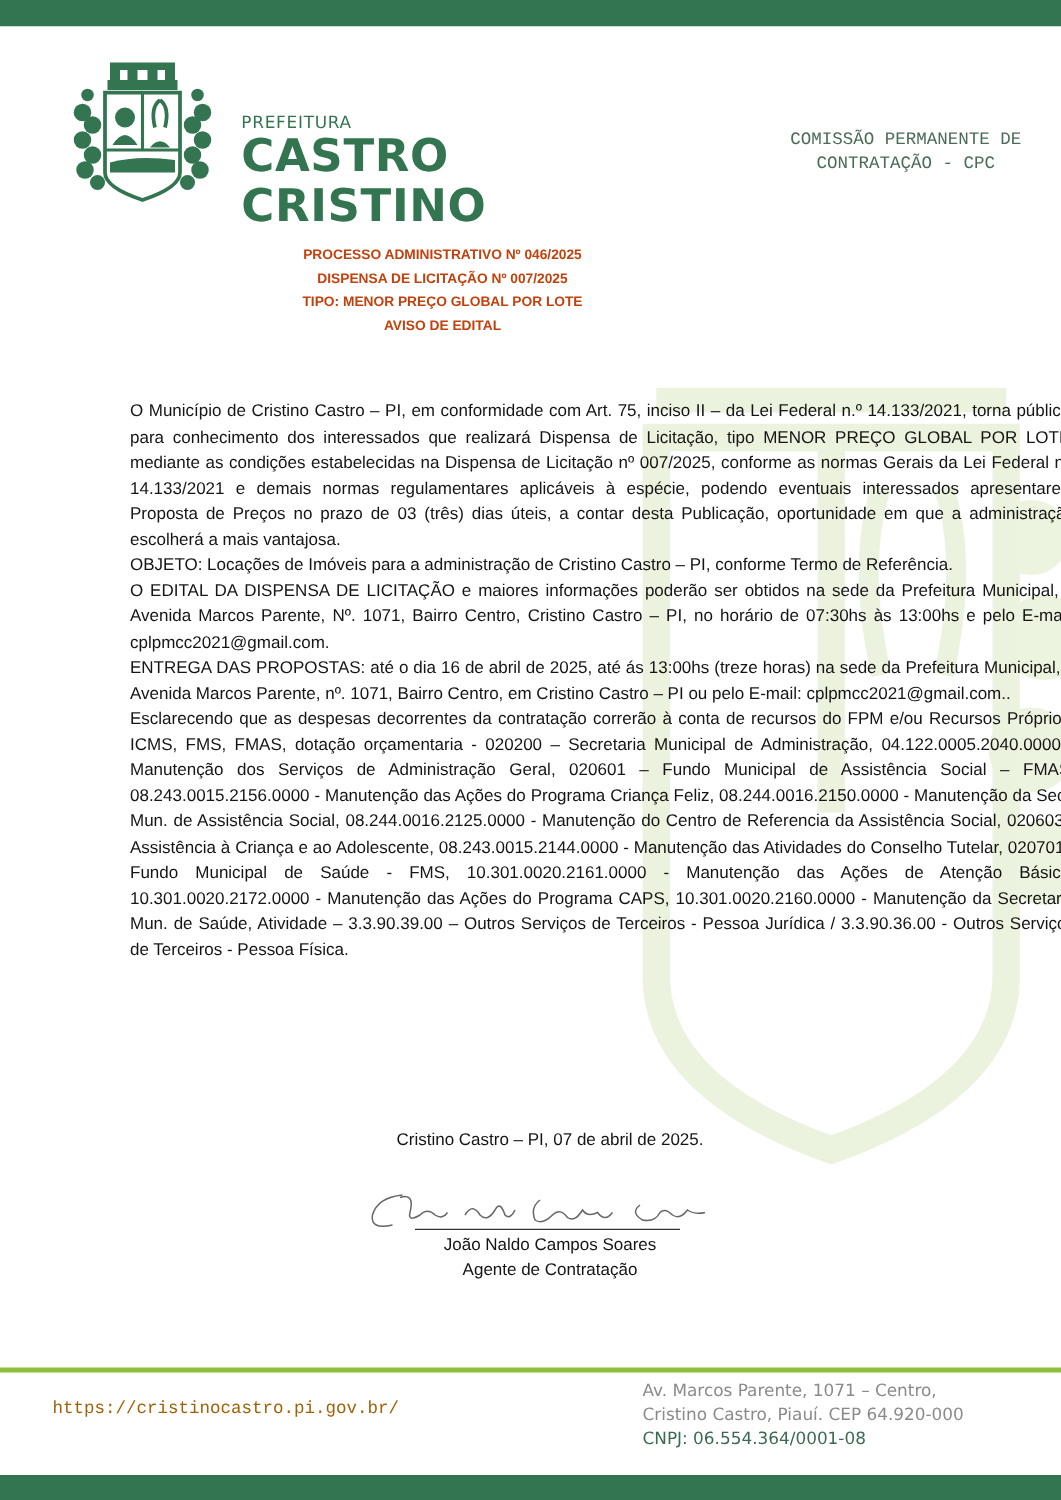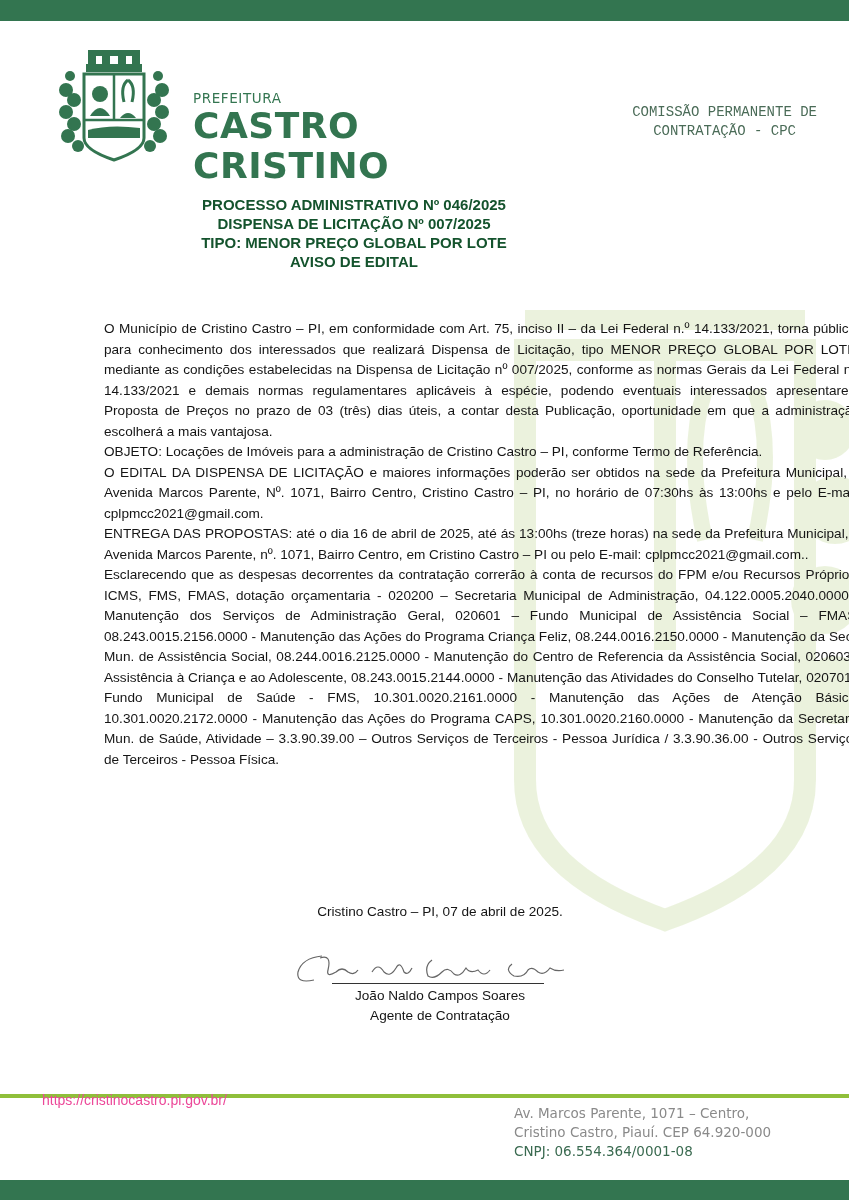--- a/index.html
+++ b/index.html
@@ -13,34 +13,34 @@
     .brand { position: absolute; left: 193px; top: 57px; }
     .brand-pre { font-family: "DejaVu Sans", sans-serif; font-size: 13.5px; color: #337550; letter-spacing: 0.6px; margin-top: 12px; }
     .brand-name { font-family: "DejaVu Sans", sans-serif; font-weight: bold; font-size: 36px; line-height: 36px; color: #337550; letter-spacing: 0.5px; }
     .brand-name.l1 { margin-top: 4px; }
     .brand-name.l2 { margin-top: 2px; }
 
     .cpc { position: absolute; right: 32px; top: 82px; text-align: center; font-family: "Liberation Mono", "DejaVu Sans Mono", monospace; font-size: 14px; line-height: 19px; color: #4a6b57; }
 
     .watermark { position: absolute; left: 505px; top: 310px; width: 344px; height: 630px; opacity: 0.22; pointer-events: none; }
 
-    .titles { position: absolute; left: 0; top: 195px; width: 708px; text-align: center; font-weight: bold; font-size: 15px; line-height: 19px; color: #14532d; font-family: "Liberation Sans", sans-serif; }
+    .titles { position: absolute; left: 0; top: 195px; width: 708px; text-align: center; font-weight: bold; font-size: 11px; line-height: 19px; color: #c2410c; font-family: "Liberation Sans", sans-serif; }
     .titles .aviso { }
 
     .body-text { position: absolute; left: 60px; top: 319px; width: 756px; font-size: 13.6px; line-height: 20.5px; text-align: justify; color: #151515; font-family: "Liberation Sans", sans-serif; margin-left: 44px; }
     .body-text p { margin: 0; }
 
     .date-line { position: absolute; left: 0; top: 904px; width: 880px; text-align: center; font-size: 13.6px; color: #151515; }
 
     .signature { position: absolute; left: 292px; top: 950px; width: 280px; height: 36px; }
     .sig-line { position: absolute; left: 332px; top: 983px; width: 212px; border-top: 1px solid #333; }
     .signer { position: absolute; left: 0; top: 986px; width: 880px; text-align: center; font-size: 13.6px; line-height: 20px; color: #151515; }
 
     .footer-line { position: absolute; left: 0; top: 1094px; width: 849px; height: 4px; background: #8fbf3a; }
-    .footer-url { position: absolute; left: 42px; top: 1092px; font-size: 14px; color: #ec4899; font-family: Liberation Sans, sans-serif; }
+    .footer-url { position: absolute; left: 42px; top: 1119px; font-size: 14px; color: #a16207; font-family: Liberation Mono, monospace; }
     .footer-addr { position: absolute; left: 514px; top: 1104px; font-size: 13.5px; line-height: 19px; color: #8a8a8a; font-family: "DejaVu Sans", sans-serif; }
     .footer-addr .cnpj { color: #3a6a50; font-weight: normal; }
     .bottom-bar { position: absolute; left: 0; top: 1180px; width: 849px; height: 20px; background: #337550; }
   </style>
 </head>
 <body>
 
 <div class="top-bar"></div>
 
 <div class="header">

